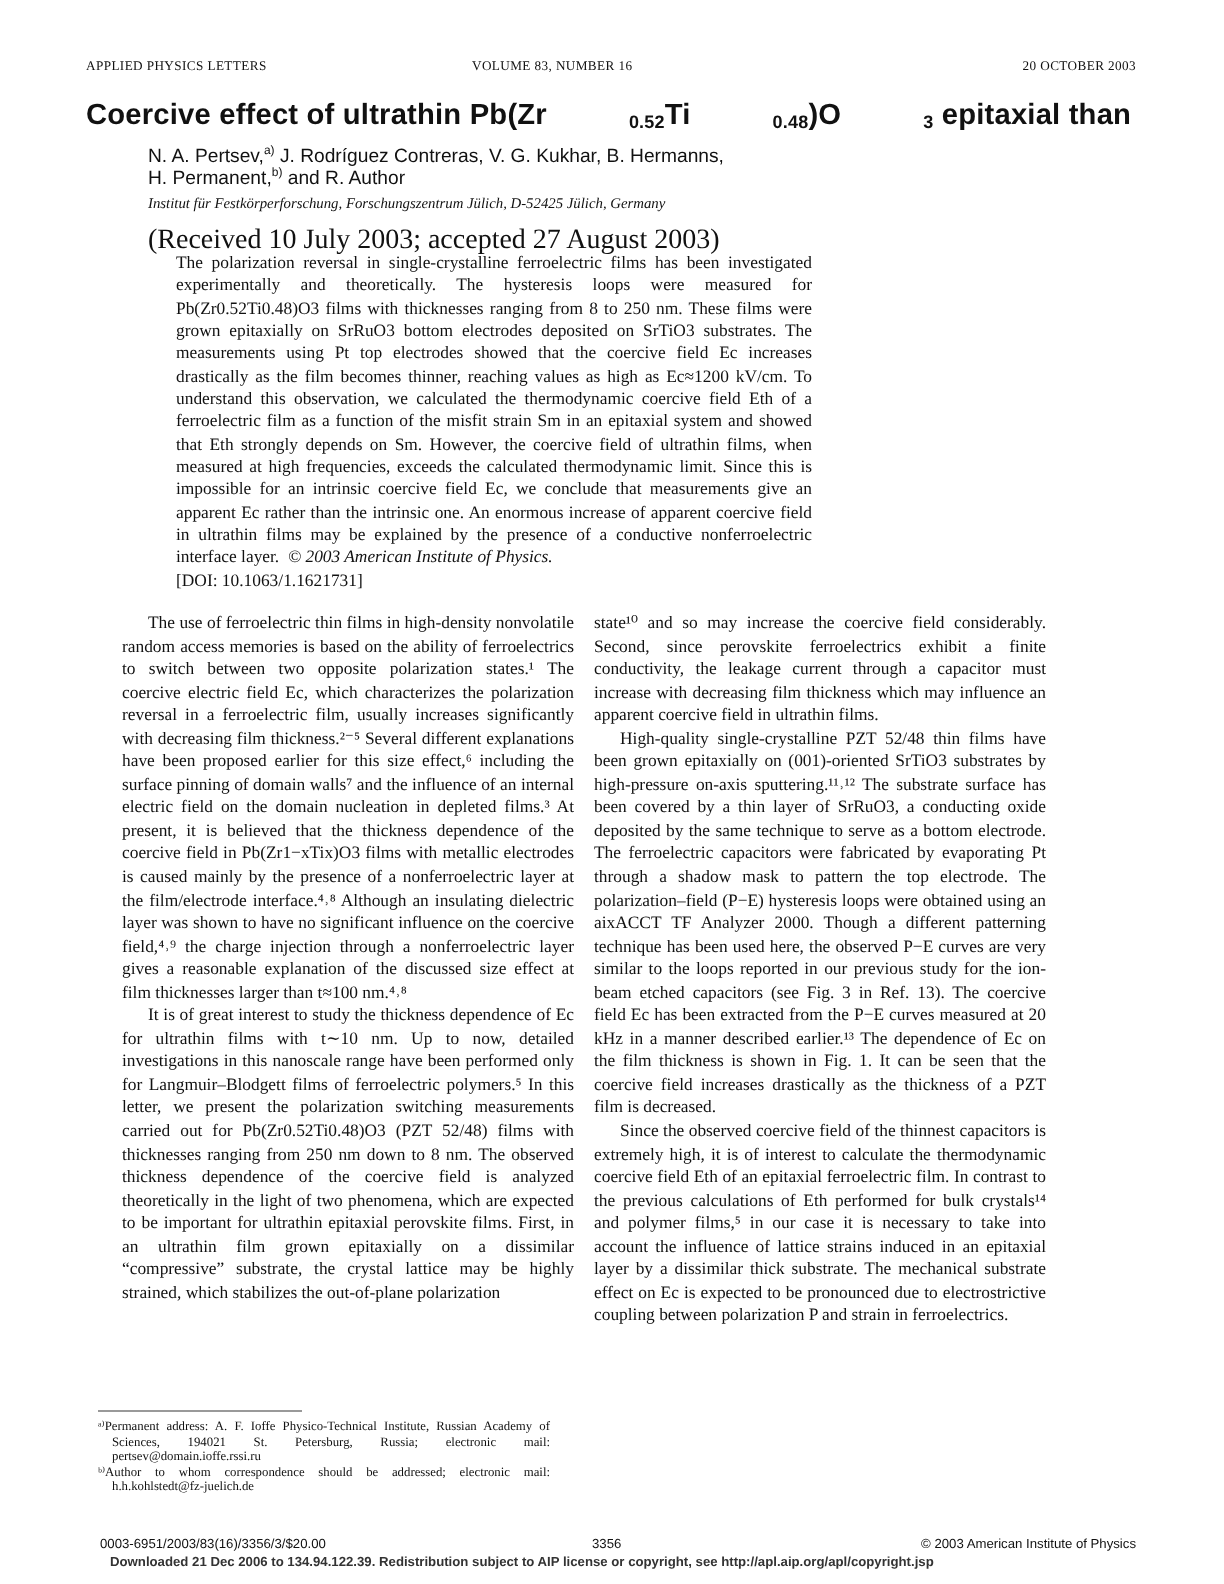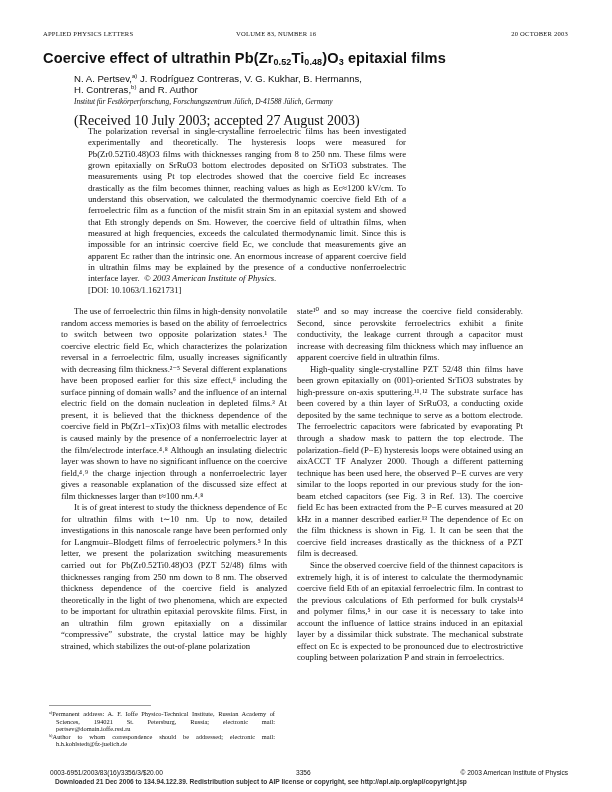--- a/index.html
+++ b/index.html
@@ -5,21 +5,21 @@
   html, body { margin:0; padding:0; background:#fff; }
   body { width:612px; height:792px; position:relative; overflow:hidden; color:#111; }
   .serif { font-family: "Liberation Serif", "DejaVu Serif", serif; }
   .sans { font-family: "Liberation Sans", "DejaVu Sans", sans-serif; }
   .abs { position:absolute; }
   .runhead { top:30px; font-size:6.6px; letter-spacing:0.2px; }
   #rh-left { left:43px; }
   #rh-mid { left:236px; }
   #rh-right { right:44px; }
   #title { left:43px; top:50px; font-size:14.6px; font-weight:bold; letter-spacing:0.1px; white-space:nowrap; }
-  #title sub { font-size:9px; }
+  #title sub { font-size:9px;margin-left:41px; }
   #authors { left:74px; top:73px; font-size:9.6px; line-height:11px; }
   #authors sup { font-size:6px; }
   #affil { left:74px; top:97px; font-size:7.4px; font-style:italic; }
   #received { left:74px; top:113px; font-size:14px; }
   #abstract { left:88px; top:126px; width:318px; font-size:8.7px; line-height:11.35px; text-align:justify; }
   #abstract p { margin:0; }
   #abstract i { font-style:italic; }
   .col { top:306px; width:226px; font-size:8.7px; line-height:11.55px; text-align:justify; }
   .col p { margin:0; text-indent:13px; }
   .col p.noindent { text-indent:0; }
@@ -35,28 +35,28 @@
   #footer-copy { right:44px; top:769px; font-size:6.6px; }
   #footer-dl { left:55px; top:778px; font-size:6.6px; font-weight:bold; color:#333; white-space:nowrap; }
 </style>
 </head>
 <body>
 
 <div class="abs serif runhead" id="rh-left">APPLIED PHYSICS LETTERS</div>
 <div class="abs serif runhead" id="rh-mid">VOLUME 83, NUMBER 16</div>
 <div class="abs serif runhead" id="rh-right">20 OCTOBER 2003</div>
 
-<div class="abs sans" id="title"><span>Coercive effect of ultrathin Pb(Zr</span><sub>0.52</sub><span>Ti</span><sub>0.48</sub><span>)O</span><sub>3</sub><span> epitaxial films</span></div>
+<div class="abs sans" id="title"><span>Coercive effect of ultrathin Pb(Zr</span><sub>0.52</sub><span>Ti</span><sub>0.48</sub><span>)O</span><sub>3</sub><span> epitaxial than</span></div>
 
 <div class="abs sans" id="authors">
   <span>N. A. Pertsev,</span><sup>a)</sup><span> J. Rodríguez Contreras, V. G. Kukhar, B. Hermanns,</span><br>
-  <span>H. Contreras,</span><sup>b)</sup><span> and R. Author</span>
+  <span>H. Permanent,</span><sup>b)</sup><span> and R. Author</span>
 </div>
 
-<div class="abs serif" id="affil">Institut für Festkörperforschung, Forschungszentrum Jülich, D-41588 Jülich, Germany</div>
+<div class="abs serif" id="affil">Institut für Festkörperforschung, Forschungszentrum Jülich, D-52425 Jülich, Germany</div>
 <div class="abs serif" id="received">(Received 10 July 2003; accepted 27 August 2003)</div>
 
 <div class="abs serif" id="abstract">
   <p><span>The polarization reversal in single-crystalline ferroelectric films has been investigated experimentally and theoretically. The hysteresis loops were measured for Pb(Zr0.52Ti0.48)O3 films with thicknesses ranging from 8 to 250 nm. These films were grown epitaxially on SrRuO3 bottom electrodes deposited on SrTiO3 substrates. The measurements using Pt top electrodes showed that the coercive field Ec increases drastically as the film becomes thinner, reaching values as high as Ec≈1200 kV/cm. To understand this observation, we calculated the thermodynamic coercive field Eth of a ferroelectric film as a function of the misfit strain Sm in an epitaxial system and showed that Eth strongly depends on Sm. However, the coercive field of ultrathin films, when measured at high frequencies, exceeds the calculated thermodynamic limit. Since this is impossible for an intrinsic coercive field Ec, we conclude that measurements give an apparent Ec rather than the intrinsic one. An enormous increase of apparent coercive field in ultrathin films may be explained by the presence of a conductive nonferroelectric interface layer.</span> &nbsp;<i>© 2003 American Institute of Physics.</i><br>
   <span>[DOI: 10.1063/1.1621731]</span></p>
 </div>
 
 <div class="abs serif col" id="col-left">
   <p>The use of ferroelectric thin films in high-density nonvolatile random access memories is based on the ability of ferroelectrics to switch between two opposite polarization states.¹ The coercive electric field Ec, which characterizes the polarization reversal in a ferroelectric film, usually increases significantly with decreasing film thickness.²⁻⁵ Several different explanations have been proposed earlier for this size effect,⁶ including the surface pinning of domain walls⁷ and the influence of an internal electric field on the domain nucleation in depleted films.³ At present, it is believed that the thickness dependence of the coercive field in Pb(Zr1−xTix)O3 films with metallic electrodes is caused mainly by the presence of a nonferroelectric layer at the film/electrode interface.⁴˒⁸ Although an insulating dielectric layer was shown to have no significant influence on the coercive field,⁴˒⁹ the charge injection through a nonferroelectric layer gives a reasonable explanation of the discussed size effect at film thicknesses larger than t≈100 nm.⁴˒⁸</p>
   <p>It is of great interest to study the thickness dependence of Ec for ultrathin films with t∼10 nm. Up to now, detailed investigations in this nanoscale range have been performed only for Langmuir–Blodgett films of ferroelectric polymers.⁵ In this letter, we present the polarization switching measurements carried out for Pb(Zr0.52Ti0.48)O3 (PZT 52/48) films with thicknesses ranging from 250 nm down to 8 nm. The observed thickness dependence of the coercive field is analyzed theoretically in the light of two phenomena, which are expected to be important for ultrathin epitaxial perovskite films. First, in an ultrathin film grown epitaxially on a dissimilar “compressive” substrate, the crystal lattice may be highly strained, which stabilizes the out-of-plane polarization</p>

